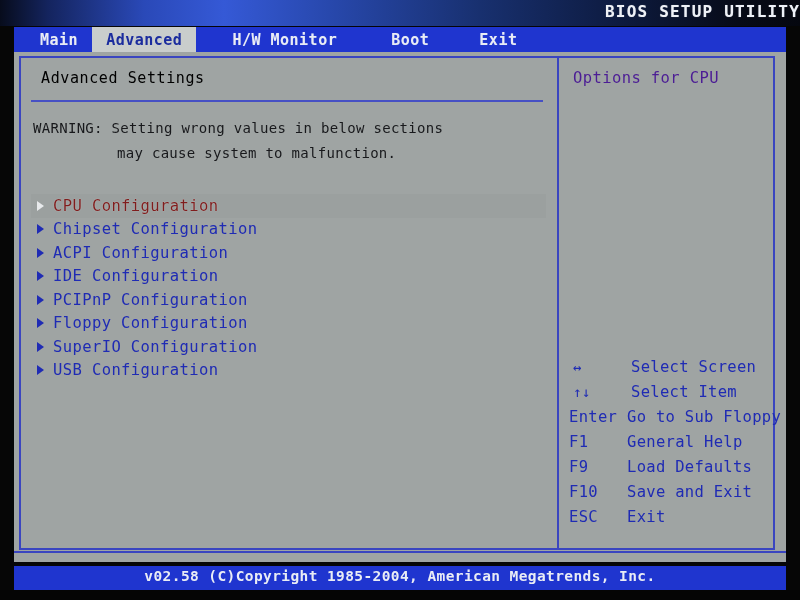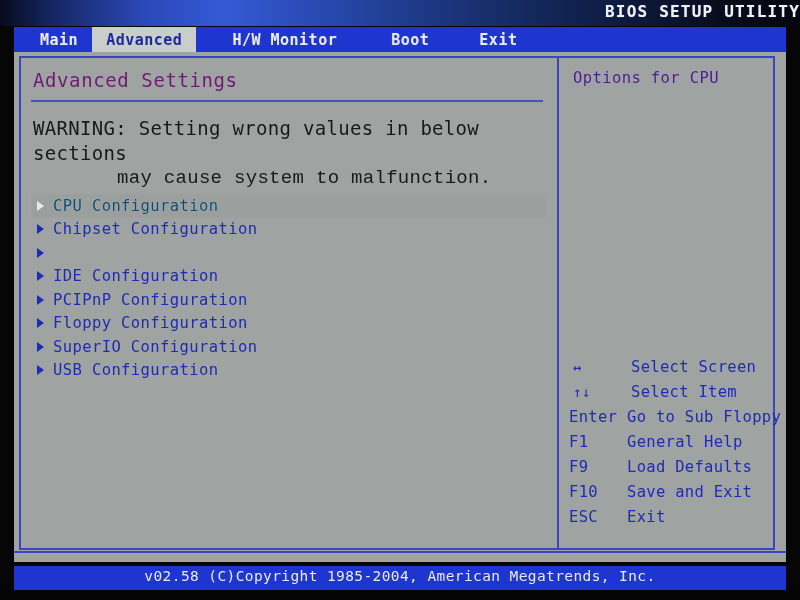--- a/index.html
+++ b/index.html
@@ -125,45 +125,45 @@
   
   #left-pane {
     position: absolute;
     left: 0;
     top: 0;
     width: 536px;
     height: 490px;
   }
   #section-title {
     position: absolute;
-    left: 12px;
+    left: 20px;
     top: 11px;
-    font-size: 19px;
-    color: #701a75;
+    font-size: 15px;
+    color: #000000;
     letter-spacing: .6px;
   }
   #title-rule {
     position: absolute;
     left: 10px;
     top: 42px;
     width: 512px;
     height: 2px;
     background: #4650c4;
   }
   #warning-block {
     position: absolute;
     left: 12px;
     top: 58px;
     width: 515px;
     color: #18191c;
-    font-size: 19px;
+    font-size: 14px;
     line-height: 25px;
     letter-spacing: .3px;
   }
-  #warning-block .wline2 { padding-left: 84px; font-family: Liberation Mono, monospace; }
+  #warning-block .wline2 { padding-left: 84px; }
 
   #menu-list {
     position: absolute;
     left: 10px;
     top: 136px;
     width: 515px;
   }
   .cfg-item {
     display: flex;
     align-items: center;
@@ -178,21 +178,21 @@
     width: 0;
     height: 0;
     border-left: 7px solid #1f2bb4;
     border-top: 5px solid transparent;
     border-bottom: 5px solid transparent;
     margin-right: 9px;
     flex: 0 0 auto;
   }
   .cfg-item.selected {
     background: #9ba09f;
-    color: #0c4a6e;
+    color: #7f1d1d;
     text-shadow: 0 0 1px rgba(255,255,255,.5);
   }
   .cfg-item.selected .tri {
     border-left-color: #e8eaec;
   }
 
   
   #right-pane {
     position: absolute;
     left: 538px;
@@ -257,21 +257,21 @@
   }
   #footer .footer-text {
     position: absolute;
     left: 0;
     top: 2px;
     width: 772px;
     text-align: center;
     color: #e9ecf5;
     font-size: 14.5px;
     letter-spacing: .4px;
-    font-weight: normal;
+    font-weight: bold;
   }
   #bottom-black {
     position: absolute;
     left: 0;
     top: 590px;
     width: 800px;
     height: 10px;
     background: #050505;
   }
 </style>
@@ -310,20 +310,21 @@
             <div class="cfg-item selected">
               <span class="tri"></span>
               <span>CPU Configuration</span>
             </div>
             <div class="cfg-item">
               <span class="tri"></span>
               <span>Chipset Configuration</span>
             </div>
             <div class="cfg-item">
               <span class="tri"></span>
+              <span>ACPI Configuration</span>
             </div>
             <div class="cfg-item">
               <span class="tri"></span>
               <span>IDE Configuration</span>
             </div>
             <div class="cfg-item">
               <span class="tri"></span>
               <span>PCIPnP Configuration</span>
             </div>
             <div class="cfg-item">

